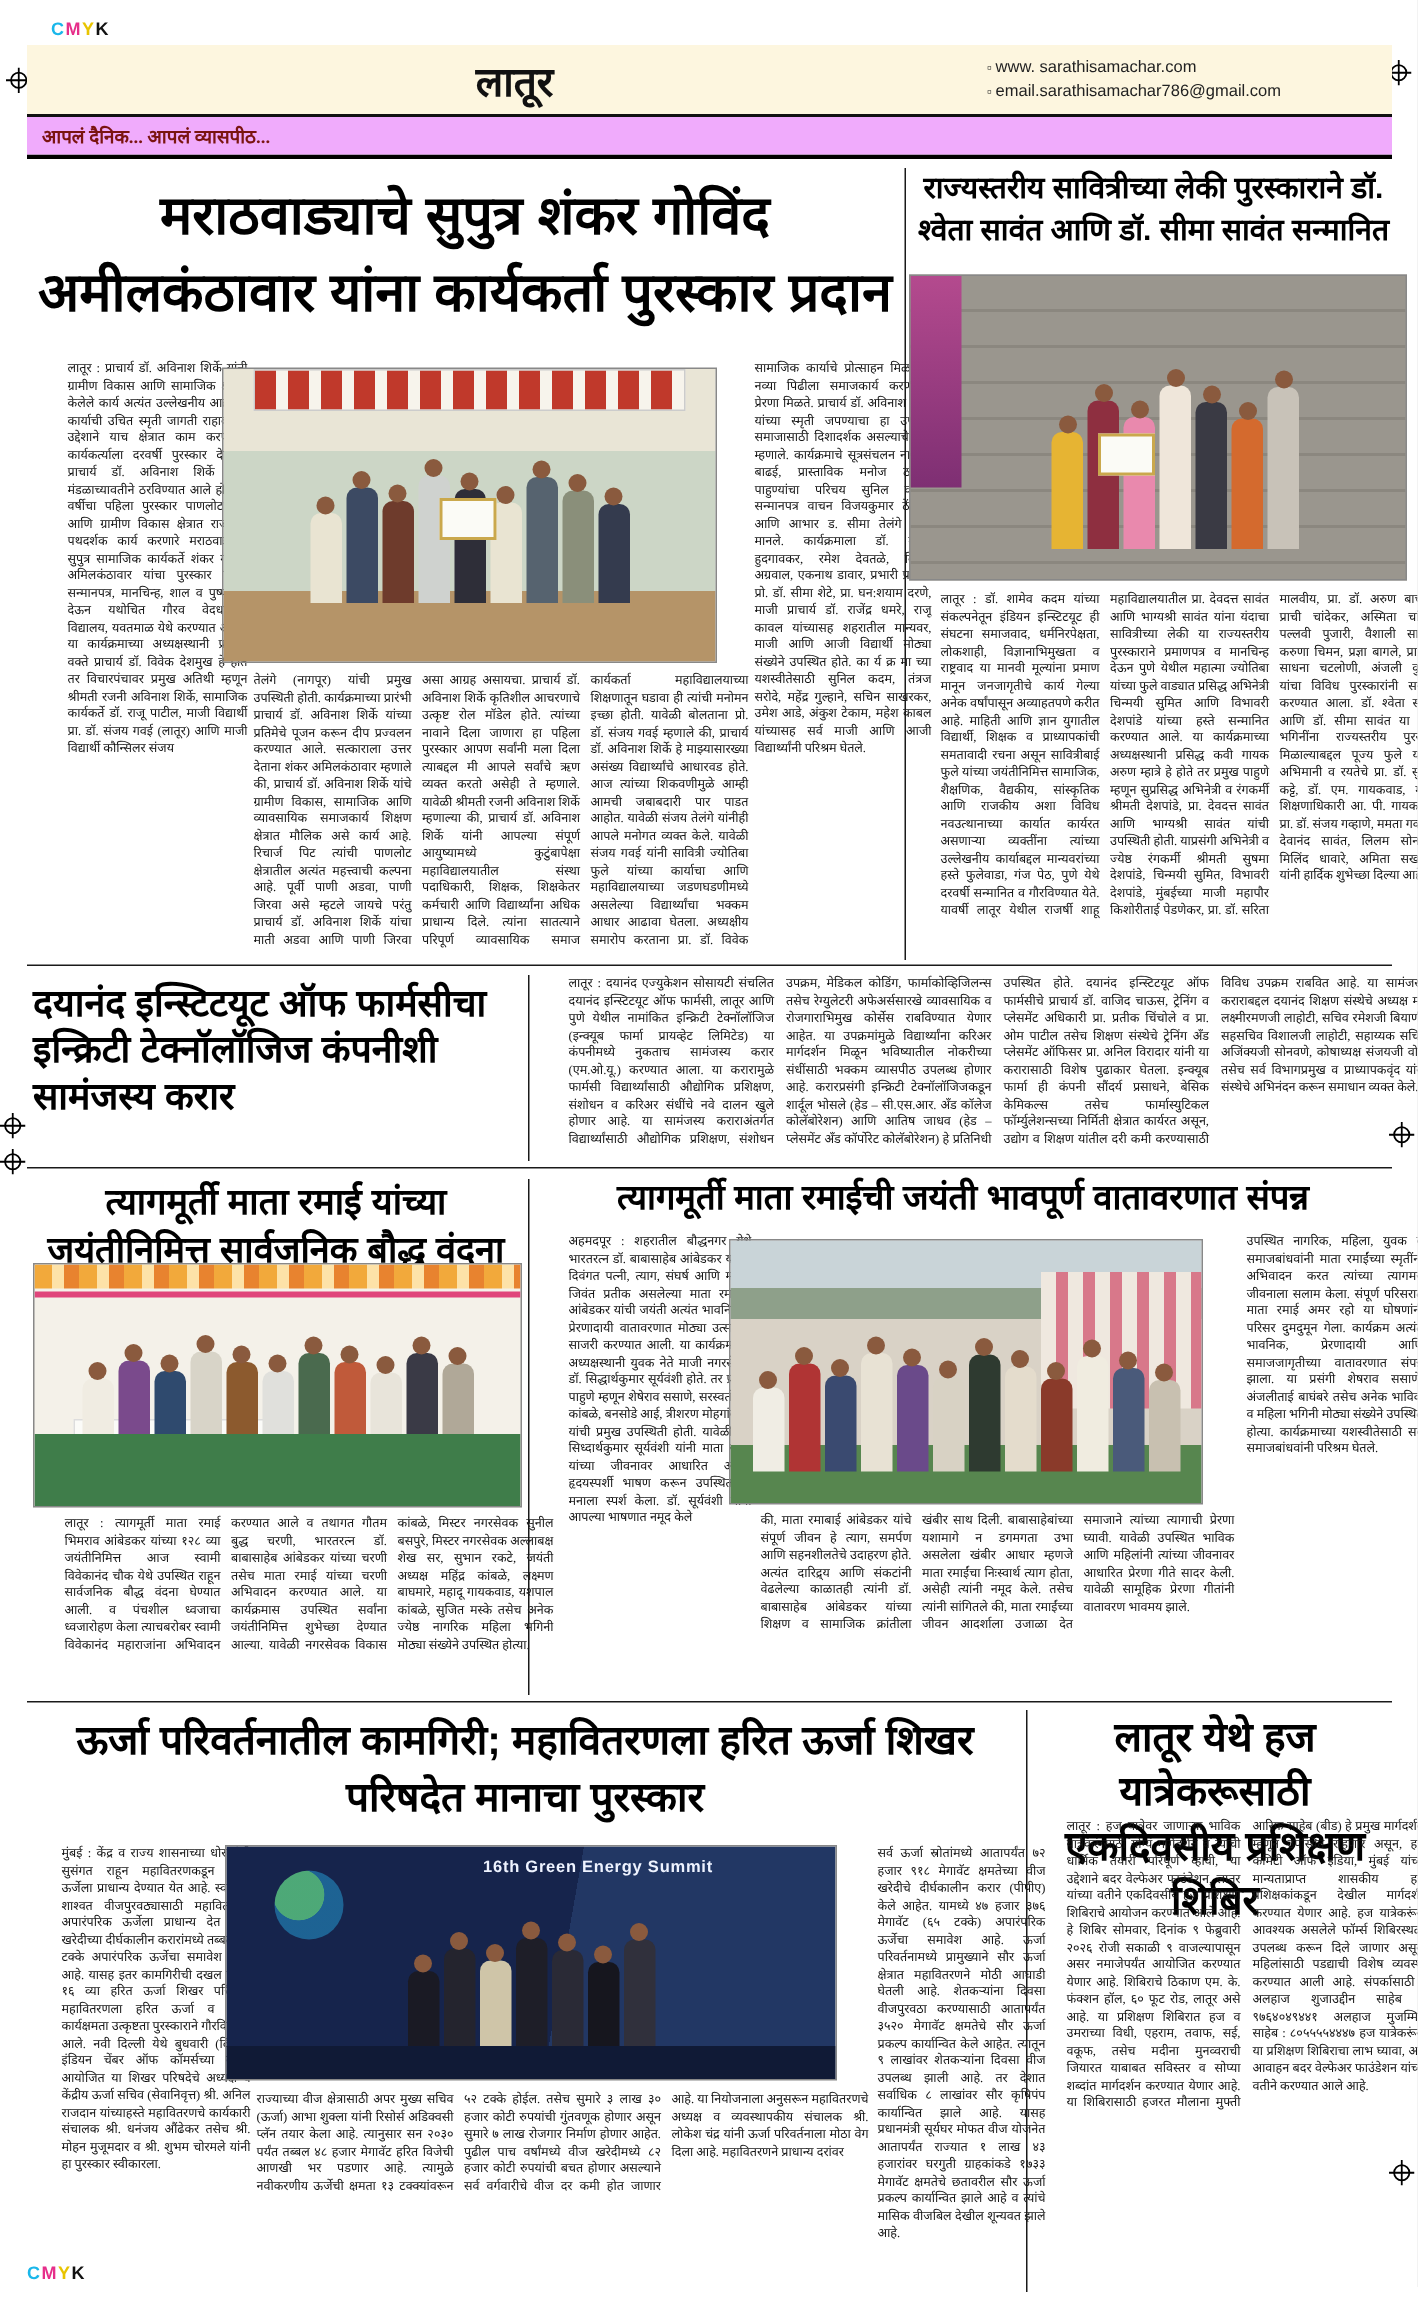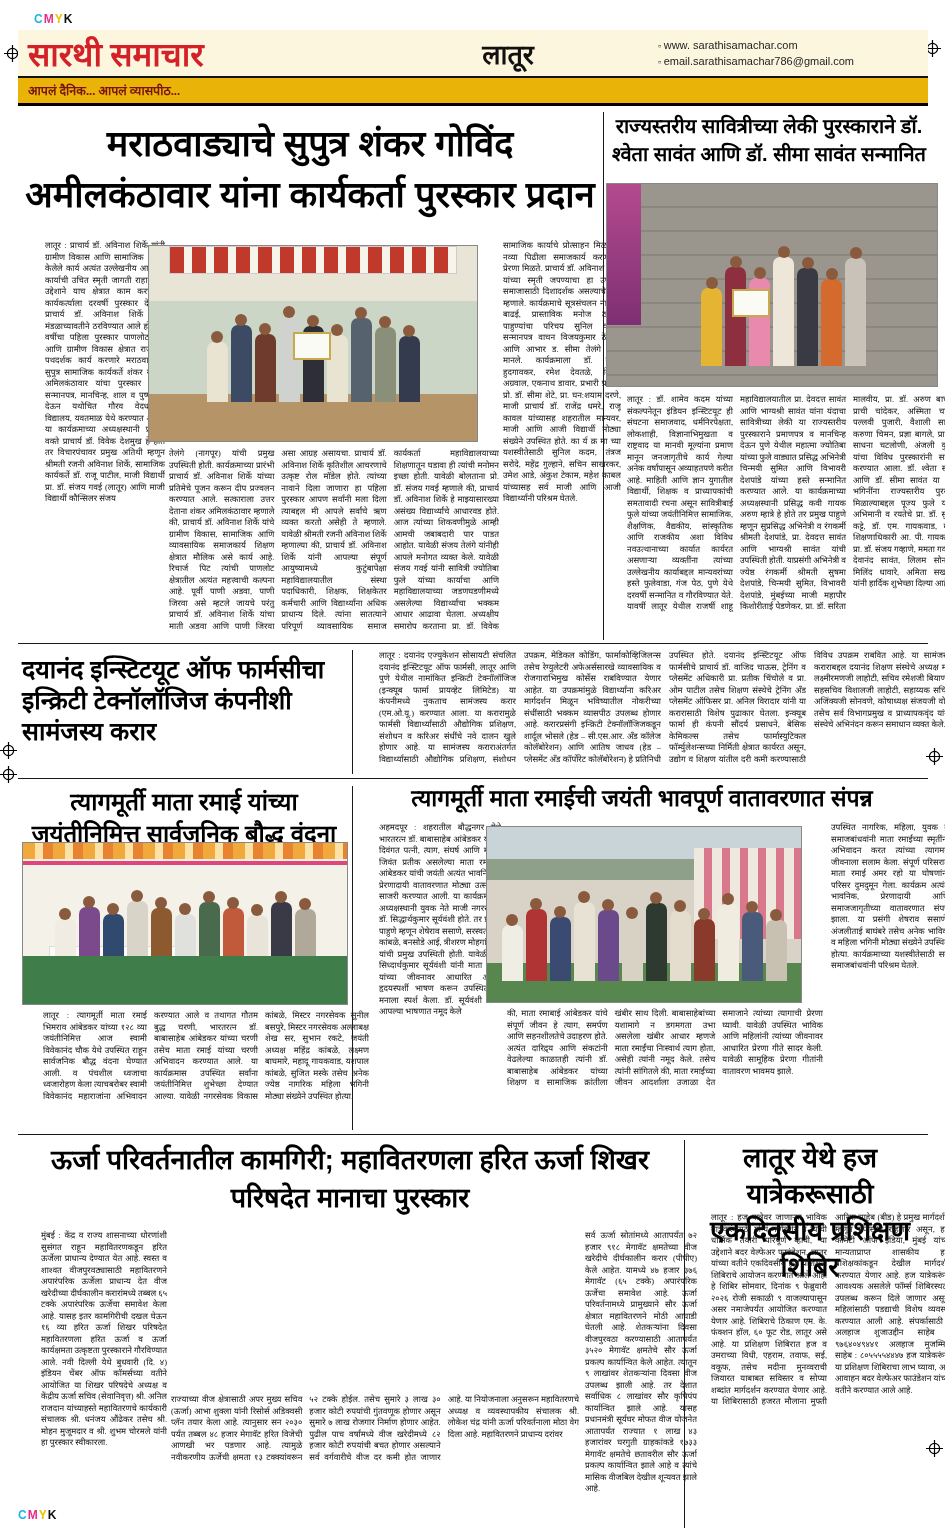--- a/index.html
+++ b/index.html
@@ -9,21 +9,21 @@
   .regmark{position:absolute;width:17px;height:17px;}
   .cmyk{position:absolute;font:700 12px "Liberation Sans",sans-serif;letter-spacing:1px;}
   .cmyk .c{color:#1ab7ea}.cmyk .m{color:#e62e8a}.cmyk .y{color:#e8c400}.cmyk .k{color:#111}
   
   .header{position:absolute;left:18px;top:30px;width:910px;border-bottom:3px solid #000;}
   .mast-row{height:46px;background:#fdf6df;display:flex;align-items:center;padding:0 10px;box-sizing:border-box;}
   .masthead{font:800 33px "Liberation Serif",serif;color:#d42027;flex:0 0 330px;}
   .edition{font:800 27px "Liberation Sans",sans-serif;color:#111;flex:1;text-align:center;}
   .contact{flex:0 0 260px;font:11px "Liberation Sans",sans-serif;color:#222;line-height:1.5;}
   .contact div::before{content:"▫ ";font-size:9px;}
-  .tag-row{height:27px;background:#eab308;border-top:2px solid #111;display:flex;align-items:center;padding:0 10px;box-sizing:border-box;}
+  .tag-row{height:27px;background:#f0abfc;border-top:2px solid #111;display:flex;align-items:center;padding:0 10px;box-sizing:border-box;}
   .tagline{font:700 12.5px "Liberation Serif",serif;color:#7a1410;flex:0 0 300px;}
   .dateline{font:800 15px "Liberation Sans",sans-serif;color:#111;flex:1;text-align:center;padding-right:170px;}
   
   .hl{position:absolute;font-family:"Liberation Sans",sans-serif;font-weight:800;color:#000;text-align:center;line-height:1.28;}
   .bodytext{position:absolute;font-size:8.4px;line-height:1.37;text-align:justify;overflow:hidden;color:#141414;margin-left:21px;}
   .cols3{column-count:3;column-gap:7px;}
   .cols2{column-count:2;column-gap:8px;}
   .cols4{column-count:4;column-gap:8px;}
   .hrule{position:absolute;height:1px;background:#1a1a1a;}
   .vrule{position:absolute;width:1px;background:#1a1a1a;}
@@ -79,21 +79,20 @@
   <svg class="regmark" style="left:926px;top:1440px" viewBox="0 0 20 20">
       <circle cx="10" cy="10" r="6" fill="none" stroke="#000" stroke-width="1.4"></circle>
       <path d="M10 0v20M0 10h20" stroke="#000" stroke-width="1.4"></path>
     </svg>
 
   <div class="cmyk" style="left:34px;top:12px"><span class="c">C</span><span class="m">M</span><span class="y">Y</span><span class="k">K</span></div>
   <div class="cmyk" style="left:18px;top:1508px"><span class="c">C</span><span class="m">M</span><span class="y">Y</span><span class="k">K</span></div>
 
   <div class="header">
     <div class="mast-row">
-      <div class="masthead">सारथी समाचार</div>
       <div class="edition">लातूर</div>
       <div class="contact">
         <div>www. sarathisamachar.com</div>
         <div>email.sarathisamachar786@gmail.com</div>
       </div>
     </div>
     <div class="tag-row">
       <div class="tagline">आपलं दैनिक... आपलं व्यासपीठ...</div>
     </div>
   </div>
@@ -267,20 +266,48 @@
         </div>
       </div>
   </div>
   <div class="bodytext cols3" style="left:486px;top:1008px;width:316px;height:122px">की, माता रमाबाई आंबेडकर यांचे संपूर्ण जीवन हे त्याग, समर्पण आणि सहनशीलतेचे उदाहरण होते. अत्यंत दारिद्र्य आणि संकटांनी वेढलेल्या काळातही त्यांनी डॉ. बाबासाहेब आंबेडकर यांच्या शिक्षण व सामाजिक क्रांतीला खंबीर साथ दिली. बाबासाहेबांच्या यशामागे न डगमगता उभा असलेला खंबीर आधार म्हणजे माता रमाईंचा निःस्वार्थ त्याग होता, असेही त्यांनी नमूद केले. तसेच त्यांनी सांगितले की, माता रमाईंच्या जीवन आदर्शाला उजाळा देत समाजाने त्यांच्या त्यागाची प्रेरणा घ्यावी. यावेळी उपस्थित भाविक आणि महिलांनी त्यांच्या जीवनावर आधारित प्रेरणा गीते सादर केली. यावेळी सामूहिक प्रेरणा गीतांनी वातावरण भावमय झाले.</div>
   <div class="bodytext" style="left:810px;top:822px;width:118px;height:308px">उपस्थित नागरिक, महिला, युवक व समाजबांधवांनी माता रमाईंच्या स्मृतींना अभिवादन करत त्यांच्या त्यागमय जीवनाला सलाम केला. संपूर्ण परिसरात माता रमाई अमर रहो या घोषणांनी परिसर दुमदुमून गेला. कार्यक्रम अत्यंत भावनिक, प्रेरणादायी आणि समाजजागृतीच्या वातावरणात संपन्न झाला. या प्रसंगी शेषराव ससाणे, अंजलीताई बाघंबरे तसेच अनेक भाविक व महिला भगिनी मोठ्या संख्येने उपस्थित होत्या. कार्यक्रमाच्या यशस्वीतेसाठी सर्व समाजबांधवांनी परिश्रम घेतले.</div>
 
   <div class="hrule" style="left:18px;top:1134px;width:910px"></div>
 
   <div class="hl" style="left:40px;top:1142px;width:620px;font-size:27px;line-height:1.4">ऊर्जा परिवर्तनातील कामगिरी; महावितरणला हरित ऊर्जा शिखर परिषदेत मानाचा पुरस्कार</div>
   <div class="bodytext" style="left:20px;top:1230px;width:126px;height:290px">मुंबई : केंद्र व राज्य शासनाच्या धोरणांशी सुसंगत राहून महावितरणकडून हरित ऊर्जेला प्राधान्य देण्यात येत आहे. स्वस्त व शाश्वत वीजपुरवठ्यासाठी महावितरणने अपारंपरिक ऊर्जेला प्राधान्य देत वीज खरेदीच्या दीर्घकालीन करारांमध्ये तब्बल ६५ टक्के अपारंपरिक ऊर्जेचा समावेश केला आहे. यासह इतर कामगिरीची दखल घेऊन १६ व्या हरित ऊर्जा शिखर परिषदेत महावितरणला हरित ऊर्जा व ऊर्जा कार्यक्षमता उत्कृष्टता पुरस्काराने गौरविण्यात आले. नवी दिल्ली येथे बुधवारी (दि. ४) इंडियन चेंबर ऑफ कॉमर्सच्या वतीने आयोजित या शिखर परिषदेचे अध्यक्ष व केंद्रीय ऊर्जा सचिव (सेवानिवृत्त) श्री. अनिल राजदान यांच्याहस्ते महावितरणचे कार्यकारी संचालक श्री. धनंजय औंढेकर तसेच श्री. मोहन मुजूमदार व श्री. शुभम चोरमले यांनी हा पुरस्कार स्वीकारला.</div>
+  <div class="photo ph-energy" style="left:150px;top:1230px;width:408px;height:157px">
+    <div class="globe"></div>
+    <div class="ptitle">16th Green Energy Summit</div>
+    <div class="crowd" style="left:8%;right:8%;bottom:12%;height:56%">
+        <div class="person" style="background: rgb(26, 26, 36); height: 62%;">
+          <div class="phead"></div>
+        </div>
+        <div class="person" style="background: rgb(36, 36, 46); height: 79%;">
+          <div class="phead"></div>
+        </div>
+        <div class="person" style="background: rgb(207, 197, 168); height: 70%;">
+          <div class="phead"></div>
+        </div>
+        <div class="person" style="background: rgb(30, 30, 40); height: 87%;">
+          <div class="phead"></div>
+        </div>
+        <div class="person" style="background: rgb(42, 42, 54); height: 78%;">
+          <div class="phead"></div>
+        </div>
+        <div class="person" style="background: rgb(22, 22, 30); height: 69%;">
+          <div class="phead"></div>
+        </div>
+        <div class="person" style="background: rgb(48, 48, 60); height: 86%;">
+          <div class="phead"></div>
+        </div>
+      </div>
+    <div class="stage"></div>
+  </div>
   <div class="bodytext cols3" style="left:150px;top:1394px;width:408px;height:128px">राज्याच्या वीज क्षेत्रासाठी अपर मुख्य सचिव (ऊर्जा) आभा शुक्ला यांनी रिसोर्स अडिक्वसी प्लॅन तयार केला आहे. त्यानुसार सन २०३० पर्यंत तब्बल ४८ हजार मेगावॅट हरित विजेची आणखी भर पडणार आहे. त्यामुळे नवीकरणीय ऊर्जेची क्षमता १३ टक्क्यांवरून ५२ टक्के होईल. तसेच सुमारे ३ लाख ३० हजार कोटी रुपयांची गुंतवणूक होणार असून सुमारे ७ लाख रोजगार निर्माण होणार आहेत. पुढील पाच वर्षांमध्ये वीज खरेदीमध्ये ८२ हजार कोटी रुपयांची बचत होणार असल्याने सर्व वर्गवारीचे वीज दर कमी होत जाणार आहे. या नियोजनाला अनुसरून महावितरणचे अध्यक्ष व व्यवस्थापकीय संचालक श्री. लोकेश चंद्र यांनी ऊर्जा परिवर्तनाला मोठा वेग दिला आहे. महावितरणने प्राधान्य दरांवर</div>
   <div class="bodytext" style="left:564px;top:1230px;width:112px;height:290px">सर्व ऊर्जा स्रोतांमध्ये आतापर्यंत ७२ हजार ९१८ मेगावॅट क्षमतेच्या वीज खरेदीचे दीर्घकालीन करार (पीपीए) केले आहेत. यामध्ये ४७ हजार ३७६ मेगावॅट (६५ टक्के) अपारंपरिक ऊर्जेचा समावेश आहे. ऊर्जा परिवर्तनामध्ये प्रामुख्याने सौर ऊर्जा क्षेत्रात महावितरणने मोठी आघाडी घेतली आहे. शेतकऱ्यांना दिवसा वीजपुरवठा करण्यासाठी आतापर्यंत ३५२० मेगावॅट क्षमतेचे सौर ऊर्जा प्रकल्प कार्यान्वित केले आहेत. त्यातून ९ लाखांवर शेतकऱ्यांना दिवसा वीज उपलब्ध झाली आहे. तर देशात सर्वाधिक ८ लाखांवर सौर कृषिपंप कार्यान्वित झाले आहे. यासह प्रधानमंत्री सूर्यघर मोफत वीज योजनेत आतापर्यंत राज्यात १ लाख ४३ हजारांवर घरगुती ग्राहकांकडे १७३३ मेगावॅट क्षमतेचे छतावरील सौर ऊर्जा प्रकल्प कार्यान्वित झाले आहे व त्यांचे मासिक वीजबिल देखील शून्यवत झाले आहे.</div>
 
   <div class="vrule" style="left:684px;top:1140px;height:388px"></div>
 
   <div class="hl" style="left:690px;top:1140px;width:240px;font-size:27px;line-height:1.35">लातूर येथे हज यात्रेकरूसाठी एकदिवसीय प्रशिक्षण शिबिर</div>
   <div class="bodytext cols2" style="left:690px;top:1212px;width:240px;height:318px">लातूर : हज यात्रेवर जाणाऱ्या भाविक यात्रेकरूंसाठी योग्य मार्गदर्शन व त्यांची धार्मिक तयारी परिपूर्ण व्हावी, या उद्देशाने बदर वेल्फेअर फाउंडेशन, लातूर यांच्या वतीने एकदिवसीय हज प्रशिक्षण शिबिराचे आयोजन करण्यात आले आहे. हे शिबिर सोमवार, दिनांक ९ फेब्रुवारी २०२६ रोजी सकाळी ९ वाजल्यापासून असर नमाजेपर्यंत आयोजित करण्यात येणार आहे. शिबिराचे ठिकाण एम. के. फंक्शन हॉल, ६० फूट रोड, लातूर असे आहे. या प्रशिक्षण शिबिरात हज व उमराच्या विधी, एहराम, तवाफ, सई, वकूफ, तसेच मदीना मुनव्वराची जियारत याबाबत सविस्तर व सोप्या शब्दांत मार्गदर्शन करण्यात येणार आहे. या शिबिरासाठी हजरत मौलाना मुफ्ती आरिफ साहेब (बीड) हे प्रमुख मार्गदर्शक म्हणून उपस्थित राहणार असून, हज कमिटी ऑफ इंडिया, मुंबई यांच्या मान्यताप्राप्त शासकीय हज प्रशिक्षकांकडून देखील मार्गदर्शन करण्यात येणार आहे. हज यात्रेकरूंना आवश्यक असलेले फॉर्म्स शिबिरस्थळी उपलब्ध करून दिले जाणार असून, महिलांसाठी पडद्याची विशेष व्यवस्था करण्यात आली आहे. संपर्कासाठी : अलहाज शुजाउद्दीन साहेब : ९७६४०४९४४१ अलहाज मुजम्मिल साहेब : ८०५५५५४४४७ हज यात्रेकरूंनी या प्रशिक्षण शिबिराचा लाभ घ्यावा, असे आवाहन बदर वेल्फेअर फाउंडेशन यांच्या वतीने करण्यात आले आहे.</div>
 
 </div>
 

